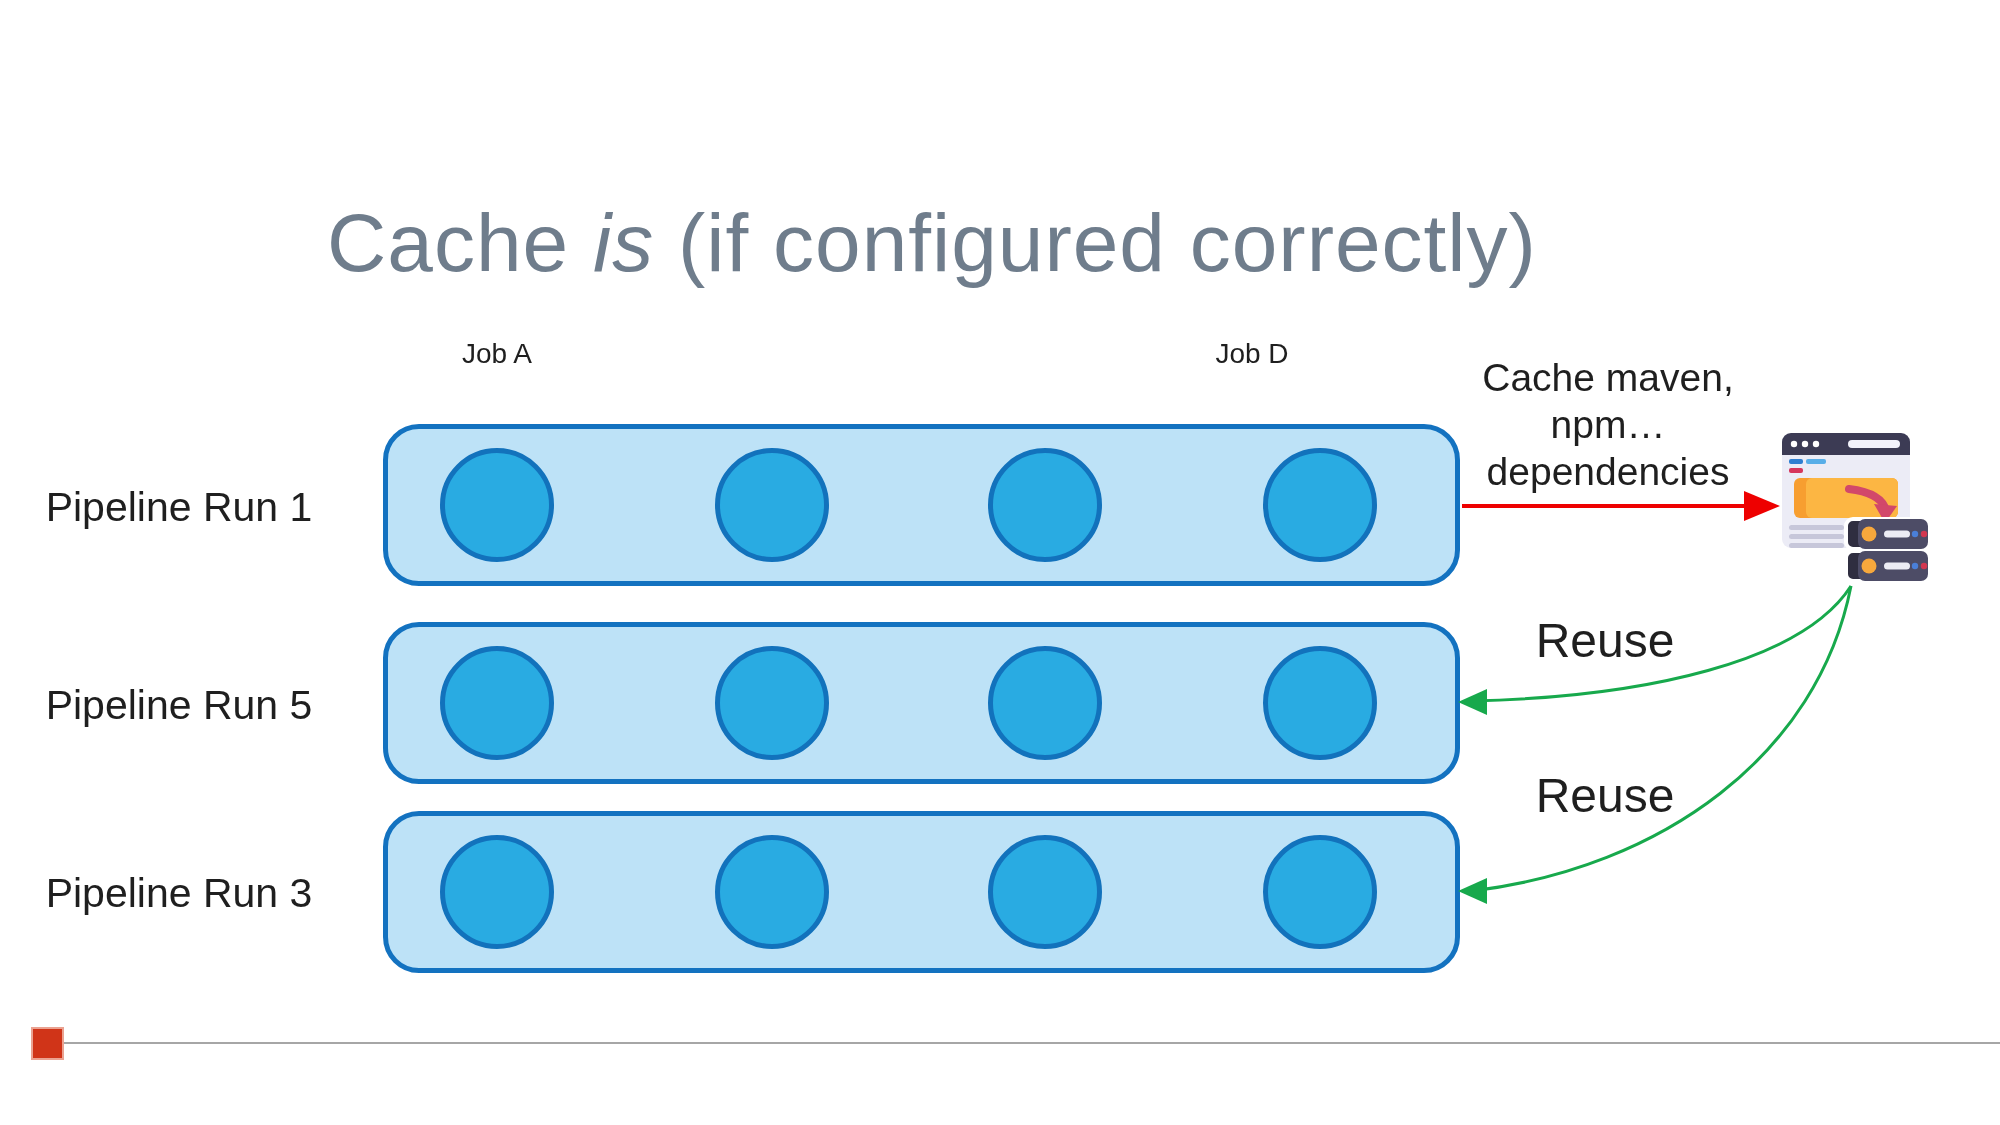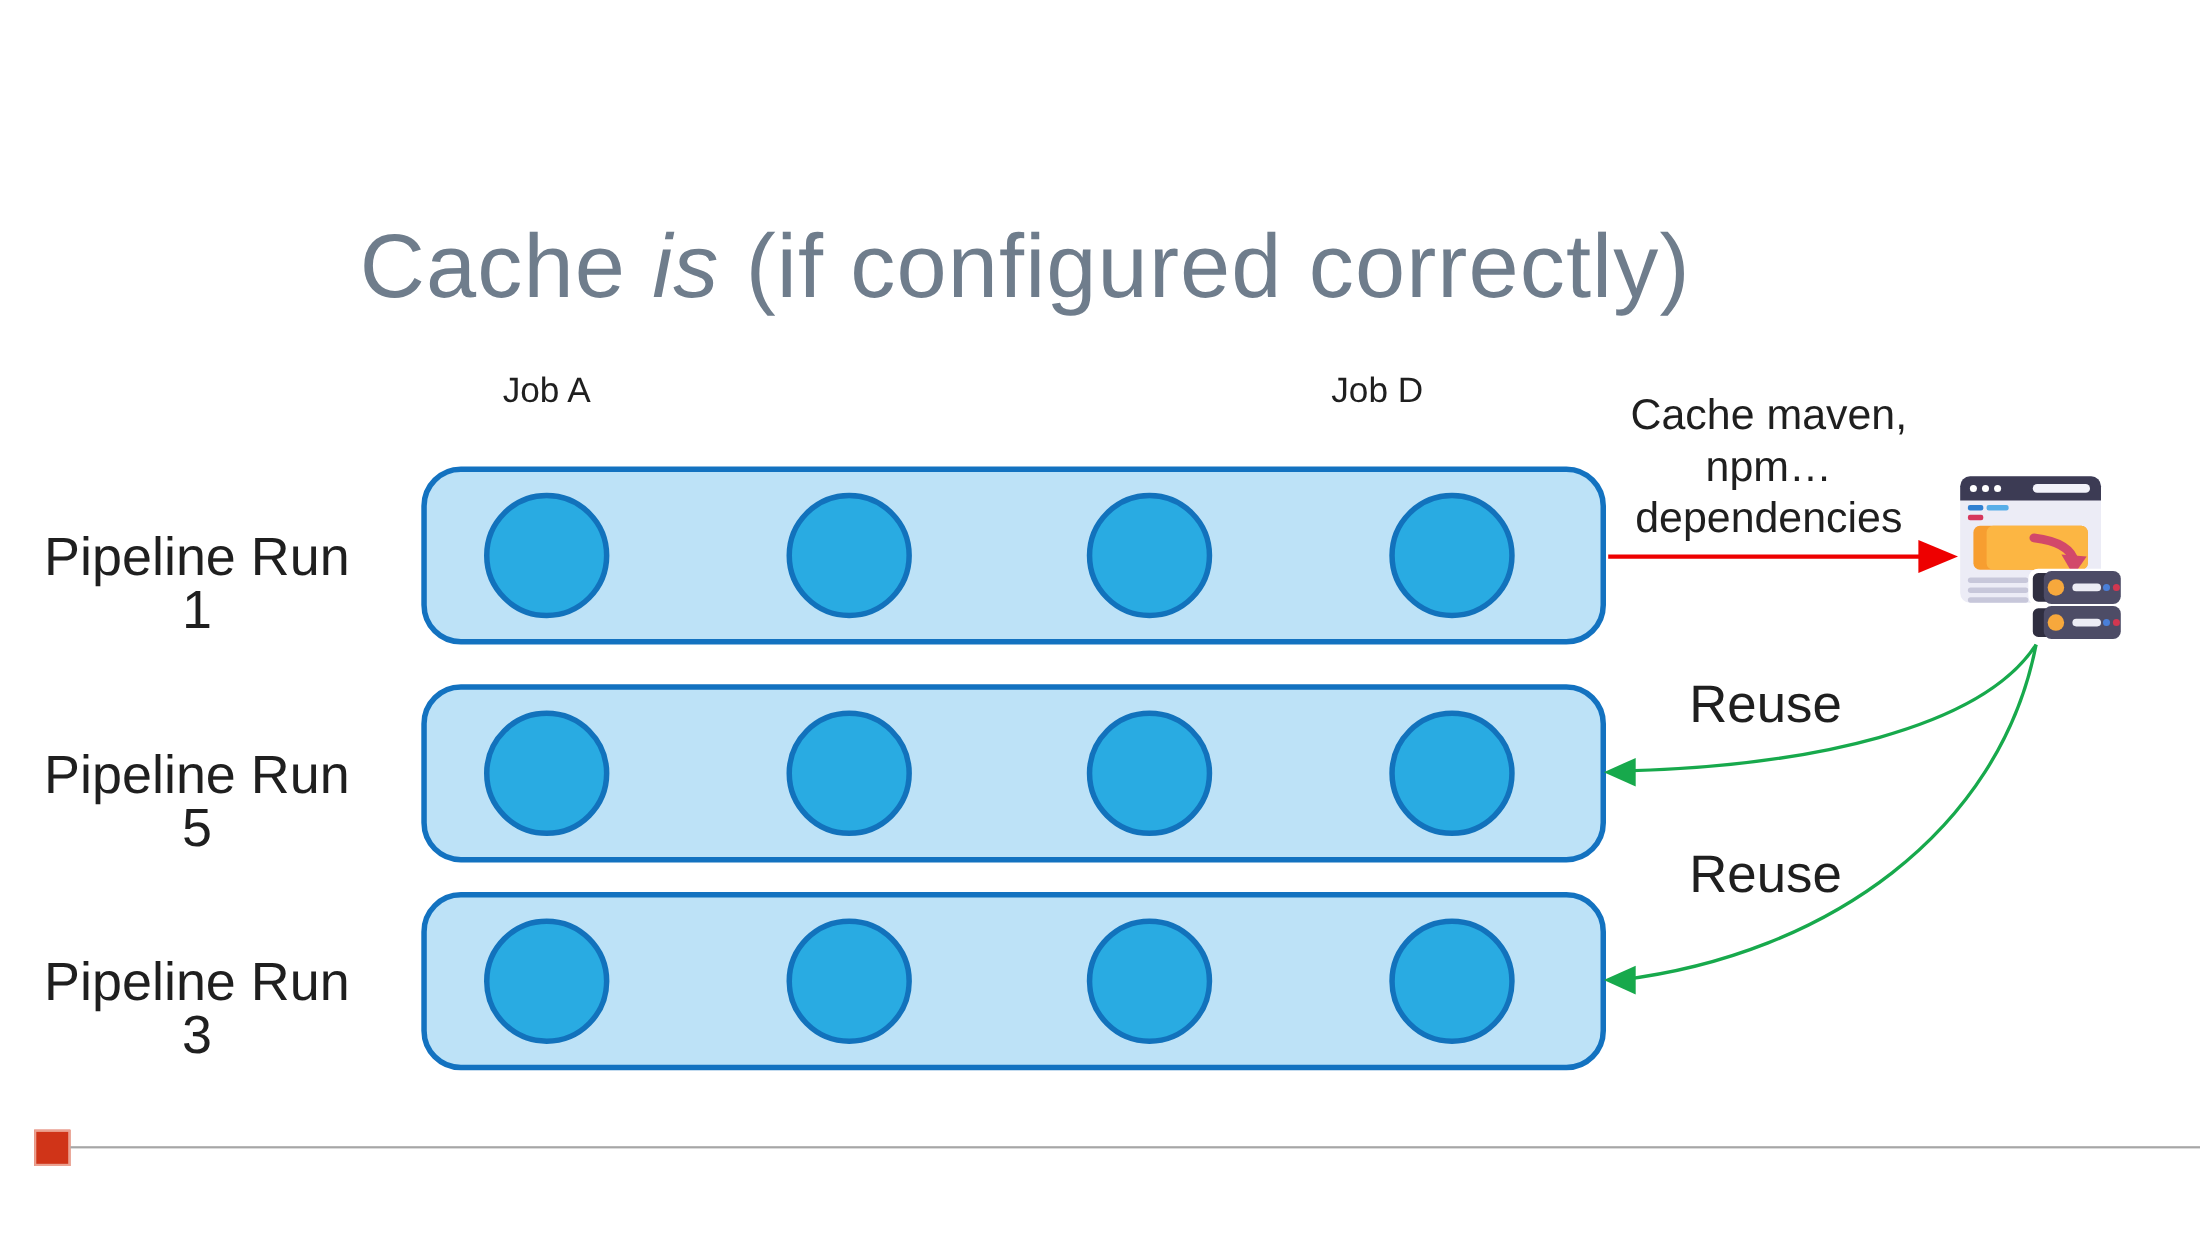--- a/index.html
+++ b/index.html
@@ -8,25 +8,25 @@
     font-family:"Liberation Sans","DejaVu Sans",sans-serif;color:#1f1f1f;
   }
   .slide-title{
     position:absolute;top:140px;left:0;width:1864px;text-align:center;
     font-size:82px;font-weight:300;letter-spacing:1px;line-height:96px;
     color:var(--title,#6f7d8c);white-space:pre;
   }
   .slide-title em{font-style:italic;}
   .job-label{
     position:absolute;top:330px;width:240px;text-align:center;
-    font-size:32px;font-weight:300;line-height:48px;
+    font-size:28px;font-weight:300;line-height:48px;
   }
   .run-label{
     position:absolute;left:29px;width:300px;text-align:center;
-    font-size:49px;font-weight:300;line-height:48px;
+    font-size:41px;font-weight:300;line-height:48px;
   }
   .pipeline-row{
     position:absolute;left:383px;width:1077px;height:162px;box-sizing:border-box;
     background:var(--row-fill,#bde2f7);border:5px solid var(--row-stroke,#1372c0);
     border-radius:36px;
   }
   .job-circle{
     position:absolute;width:114px;height:114px;box-sizing:border-box;border-radius:50%;
     background:var(--circle-fill,#29abe2);border:5px solid var(--circle-stroke,#1272bc);
   }

